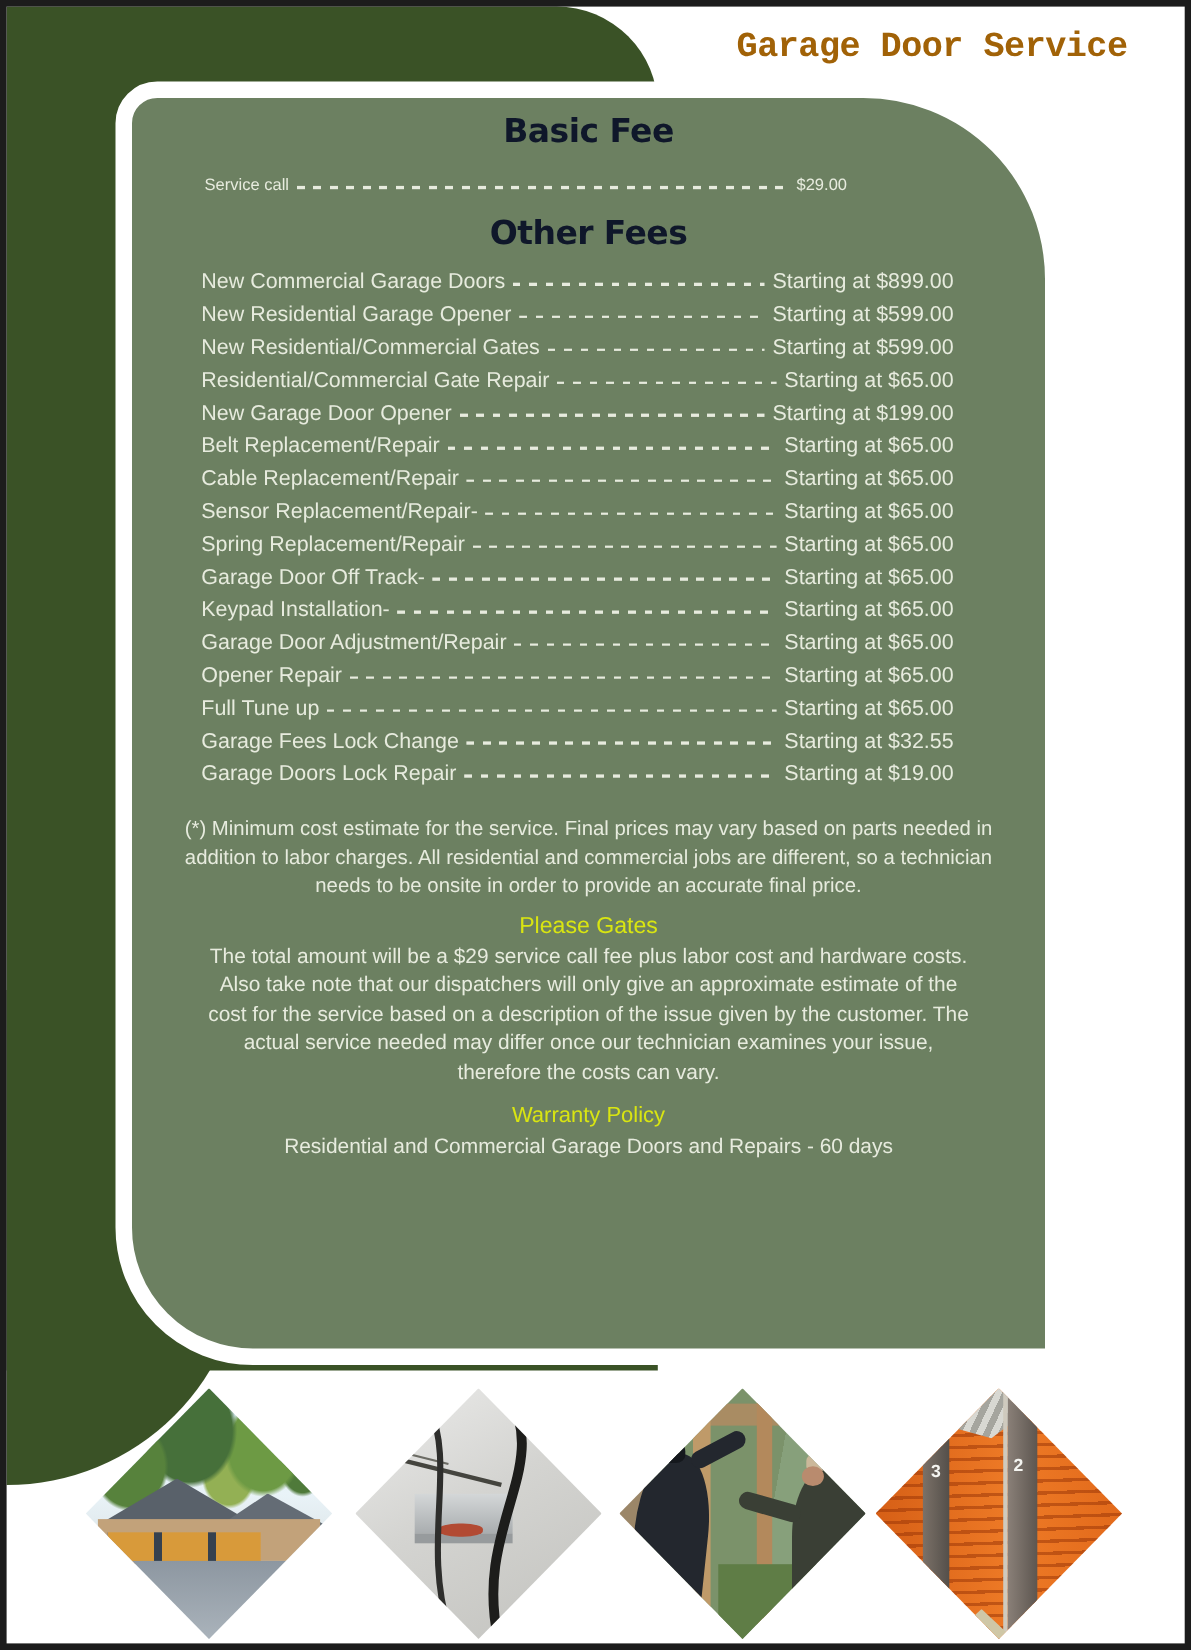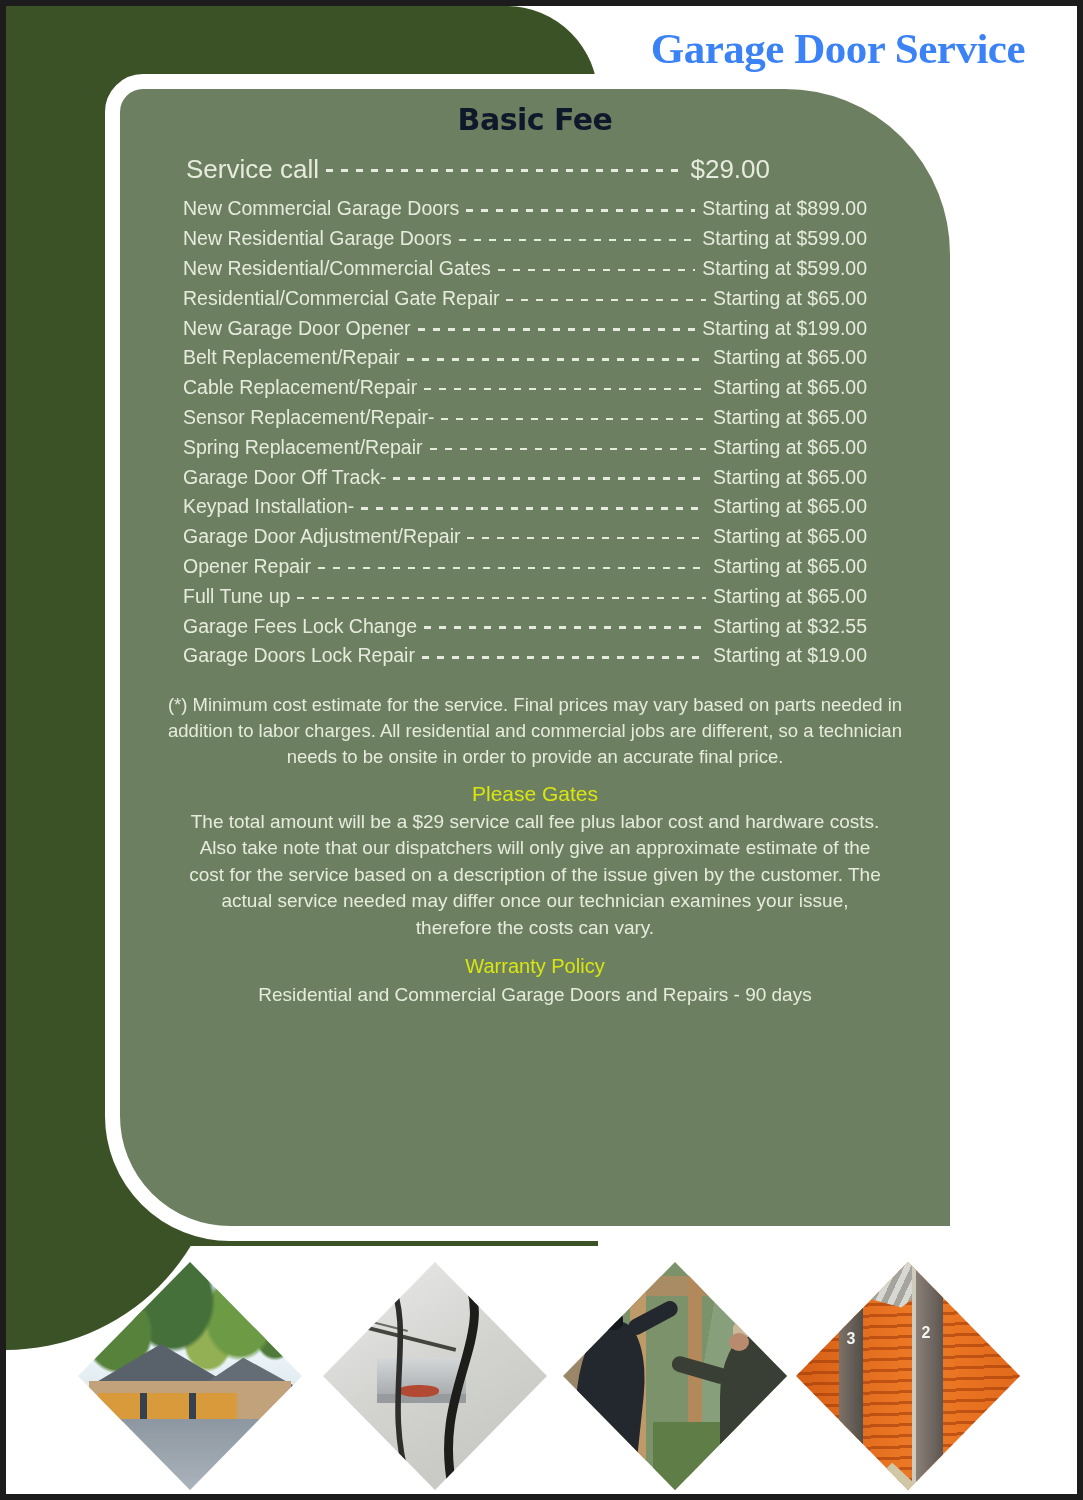--- a/index.html
+++ b/index.html
@@ -18,34 +18,34 @@
   .frame{position:absolute;inset:0;border:6px solid var(--frame);box-sizing:border-box;z-index:60;pointer-events:none;}
 
   
   .green-top{position:absolute;left:6px;top:6px;width:592px;height:1240px;background:var(--dark);
     border-top-right-radius:92px;z-index:1;}
   .green-col{position:absolute;left:6px;top:900px;width:216px;height:450px;background:var(--dark);
     border-bottom-right-radius:216px;z-index:1;}
 
   
   .page-title{position:absolute;top:24px;right:58px;z-index:5;
-    font-family:Liberation Serif, serif;font-weight:bold;font-size:43px;letter-spacing:-0.5px;color:#3b82f6;}
+    font-family:Liberation Mono, monospace;font-weight:bold;font-size:32px;letter-spacing:-0.5px;color:#a16207;}
 
   
   .card{position:absolute;left:105px;top:74px;width:860px;height:1167px;box-sizing:border-box;
     background:var(--sage);border:15px solid #fff;border-radius:38px 180px 0 125px;z-index:2;}
   .card-inner{position:relative;width:100%;height:100%;color:var(--cream);}
 
   h1.our-pricing{margin:49px 0 0;text-align:center;color:#fff;
     font-family:"DejaVu Sans", sans-serif;font-weight:bold;font-size:52px;line-height:1.05;letter-spacing:-1px;}
   h2.sub{margin:14px 0 0;text-align:center;color:#0f172a;
     font-family:"DejaVu Sans", sans-serif;font-weight:bold;font-size:30px;line-height:1.1;letter-spacing:-0.5px;}
   h2.other{margin:15px 0 0;}
 
-  .service-row{display:flex;align-items:center;margin:21px 180px 0 66px;font-size:26px;line-height:24px;}
+  .service-row{display:flex;align-items:center;margin:21px 180px 0 66px;font-size:15px;line-height:24px;}
   .fee-list{margin:13px 83px 0 63px;}
   .fee-row{display:flex;align-items:center;height:29.8px;font-size:19.5px;}
   .fee-label,.fee-price{white-space:nowrap;}
   .leader{flex:1 1 auto;height:2.5px;margin:3px 7px 0;
     background-image:repeating-linear-gradient(90deg,var(--cream) 0 7px,transparent 7px 15px);}
 
   .disclaimer{margin:21px auto 0;width:740px;text-align:center;font-size:18.5px;line-height:26px;}
   .note-heading{margin:11px 0 0;text-align:center;color:var(--yellow);font-size:21px;line-height:1.2;}
   .note-text{margin:3px auto 0;width:700px;text-align:center;font-size:19px;line-height:26.5px;}
   .warranty-heading{margin:13px 0 0;text-align:center;color:var(--yellow);font-size:20px;line-height:1.2;}
@@ -121,29 +121,30 @@
 <div class="card">
   <div class="card-inner">
 
     <h2 class="sub">Basic Fee</h2>
     <div class="service-row">
       <span class="fee-label">Service call</span>
       <span class="leader"></span>
       <span class="fee-price">$29.00</span>
     </div>
 
+    <h2 class="sub other">Other Fees</h2>
     <div class="fee-list" id="fee-list">
   <div class="fee-row">
     <span class="fee-label">New Commercial Garage Doors</span>
     <span class="leader"></span>
     <span class="fee-price">Starting at $899.00</span>
   </div>
 
   <div class="fee-row">
-    <span class="fee-label">New Residential Garage Doors</span>
+    <span class="fee-label">New Residential Garage Opener</span>
     <span class="leader"></span>
     <span class="fee-price">Starting at $599.00</span>
   </div>
 
   <div class="fee-row">
     <span class="fee-label">New Residential/Commercial Gates</span>
     <span class="leader"></span>
     <span class="fee-price">Starting at $599.00</span>
   </div>
 
@@ -226,21 +227,21 @@
     <span class="fee-price">Starting at $19.00</span>
   </div>
 </div>
 
     <p class="disclaimer">(*) Minimum cost estimate for the service. Final prices may vary based on parts needed in addition to labor charges. All residential and commercial jobs are different, so a technician needs to be onsite in order to provide an accurate final price.</p>
 
     <p class="note-heading">Please Gates</p>
     <p class="note-text">The total amount will be a $29 service call fee plus labor cost and hardware costs. Also take note that our dispatchers will only give an approximate estimate of the cost for the service based on a description of the issue given by the customer. The actual service needed may differ once our technician examines your issue, therefore the costs can vary.</p>
 
     <p class="warranty-heading">Warranty Policy</p>
-    <p class="warranty-text">Residential and Commercial Garage Doors and Repairs - 90 days</p>
+    <p class="warranty-text">Residential and Commercial Garage Doors and Repairs - 60 days</p>
   </div>
 </div>
 
 <div class="photos">
   <div class="diamond d1">
     <div class="sky"></div>
     <div class="trees"></div>
     <div class="roof-main"></div>
     <div class="roof-right"></div>
     <div class="wall"></div>

